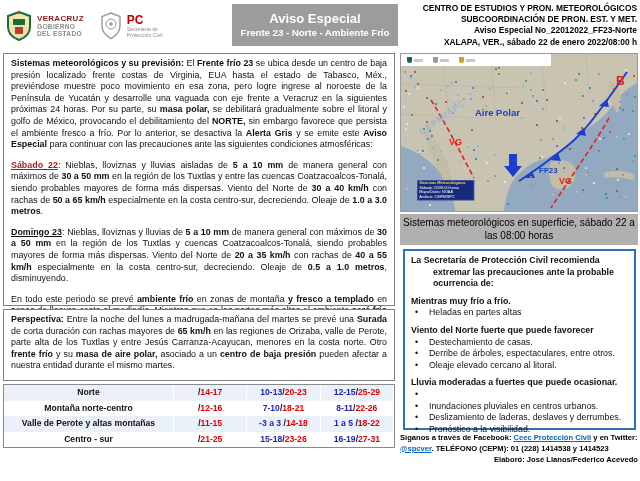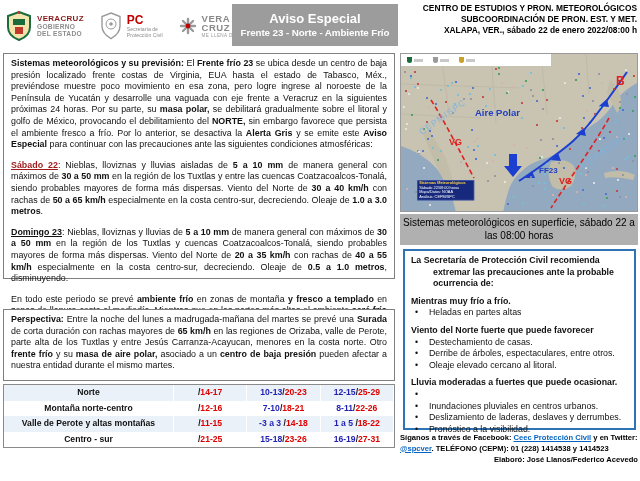--- a/index.html
+++ b/index.html
@@ -24,21 +24,21 @@
     justify-content:center; }
   .title-l1 { font-size:13px; line-height:15px; }
   .title-l2 { font-size:9.8px; line-height:13px; letter-spacing:-.1px; white-space:nowrap; }
 
   .org-block { right:3px; top:3px; width:237px; text-align:right; font-weight:bold;
     font-size:8.4px; line-height:11.2px; color:#000; }
 
   
   .text-box { left:3px; width:392px; border:1px solid #7f7f7f; background:#fff;
     padding:4px 7px; font-size:8.9px; line-height:11.6px; text-align:justify; }
-  #main-box { top:53px; height:226px; }
+  #main-box { top:53px; height:253px; }
   #perspective-box { top:309px; height:72px; }
   .text-box p { margin:0 0 9px 0; }
   .text-box p:last-child { margin-bottom:0; }
 
   
   .temp-table { left:3px; top:384px; width:392px; border:1px solid #8a8a8a; font-size:8.6px; }
   .tt-title { background:#c0c0c0; font-weight:bold; text-align:center; height:15px;
     line-height:15px; font-size:9px; }
   .tt-head { display:grid; grid-template-columns:170px 1fr 1fr 1fr; background:#dce6f1;
     border-top:2px solid #17365d; font-weight:bold; height:16px; }
@@ -106,46 +106,31 @@
       <circle cx="11" cy="12" r="5" fill="none" stroke="#9a9a9a" stroke-width="1"></circle>
       <circle cx="11" cy="12" r="1.8" fill="#9a9a9a"></circle>
     </svg>
     <div class="logo-txt">
       <span class="l2-abbr">PC</span>
       <span class="l2-sub">Secretaría de</span>
       <span class="l2-sub">Protección Civil</span>
     </div>
   </div>
 
-  <div class="logo">
-    <svg width="18" height="18" viewBox="0 0 18 18">
-      <g stroke="#9a9a9a" stroke-width="2.4" stroke-linecap="round">
-        <line x1="9" y1="2" x2="9" y2="16"></line>
-          <line x1="2" y1="9" x2="16" y2="9"></line>
-        <line x1="4" y1="4" x2="14" y2="14"></line>
-          <line x1="14" y1="4" x2="4" y2="14"></line>
-      </g>
-      <circle cx="9" cy="9" r="2.4" fill="#c00000"></circle>
-    </svg>
-    <div class="logo-txt">
-      <span class="l3-name">VERA</span>
-      <span class="l3-name">CRUZ</span>
-      <span class="l3-tag"><span>ME LLENA DE </span><b>ORGULLO</b></span>
-    </div>
-  </div>
 </div>
 
 <div class="abs title-bar">
   <div class="title-l1">Aviso Especial</div>
   <div class="title-l2">Frente 23 - Norte - Ambiente Frío</div>
 </div>
 
 <div class="abs org-block">
   <div>CENTRO DE ESTUDIOS Y PRON. METEOROLÓGICOS</div>
   <div>SUBCOORDINACIÓN DE PRON.  EST. Y MET.</div>
+  <div>Aviso Especial No_22012022_FF23-Norte</div>
   <div>XALAPA, VER., sábado 22 de enero 2022/08:00 h</div>
 </div>
 
 <div class="abs text-box" id="main-box">
   <p><span style="font-weight: bold;">Sistemas meteorológicos y su previsión:</span><span> El </span><span style="font-weight: bold;">Frente frío 23</span><span> se ubica desde un centro de baja presión localizado frente costas de Virginia, EUA hasta el estado de Tabasco, Méx., previéndose muestre poco movimiento en esa zona, pero logre ingrese al noroeste de la Península de Yucatán y desarrolle una vaguada con eje frente a Veracruz en la siguientes próximas 24 horas. Por su parte, su </span><span style="font-weight: bold;">masa polar,</span><span> se debilitará gradualmente sobre el litoral y golfo de México, provocando el debilitamiento del </span><span style="font-weight: bold;">NORTE,</span><span> sin embargo favorece que persista el ambiente fresco a frío. Por lo anterior, se desactiva la </span><span style="font-weight: bold;">Alerta Gris</span><span> y se emite este </span><span style="font-weight: bold;">Aviso Especial</span><span> para continuar con las precauciones ante las siguientes condiciones atmosféricas:</span></p>
   <p><span style="font-weight: bold; text-decoration: underline; color: rgb(156, 26, 26);">Sábado 22</span><span>: Nieblas, lloviznas y lluvias aisladas de </span><span style="font-weight: bold;">5 a 10 mm</span><span> de manera general con máximos de </span><span style="font-weight: bold;">30 a 50 mm</span><span> en la región de los Tuxtlas y entre las cuencas Coatzacoalcos-Tonalá, siendo probables mayores de forma más dispersas. Viento del Norte de </span><span style="font-weight: bold;">30 a 40 km/h</span><span> con rachas de </span><span style="font-weight: bold;">50 a 65 km/h</span><span> especialmente en la costa centro-sur, decreciendo. Oleaje de </span><span style="font-weight: bold;">1.0 a 3.0 metros</span><span>.</span></p>
   <p><span style="font-weight: bold; text-decoration: underline;">Domingo 23</span><span>: Nieblas, lloviznas y lluvias de </span><span style="font-weight: bold;">5 a 10 mm</span><span> de manera general con máximos de </span><span style="font-weight: bold;">30 a 50 mm</span><span> en la región de los Tuxtlas y cuencas Coatzacoalcos-Tonalá, siendo probables mayores de forma más dispersas. Viento del Norte de </span><span style="font-weight: bold;">20 a 35 km/h</span><span> con rachas de </span><span style="font-weight: bold;">40 a 55 km/h</span><span> especialmente en la costa centro-sur, decreciendo. Oleaje de </span><span style="font-weight: bold;">0.5 a 1.0 metros</span><span>, disminuyendo.</span></p>
   <p><span>En todo este periodo se prevé </span><span style="font-weight: bold;">ambiente frío</span><span> en zonas de montaña </span><span style="font-weight: bold;">y fresco a templado</span><span> en zonas de llanura-costa al mediodía. Mientras que en las partes más altas el ambiente </span><span style="font-weight: bold;">será frío a muy frío</span><span> con probabilidad de heladas </span><span style="font-weight: bold;">(consulte la tabla anexa)</span><span>.</span></p>
 </div>
 

